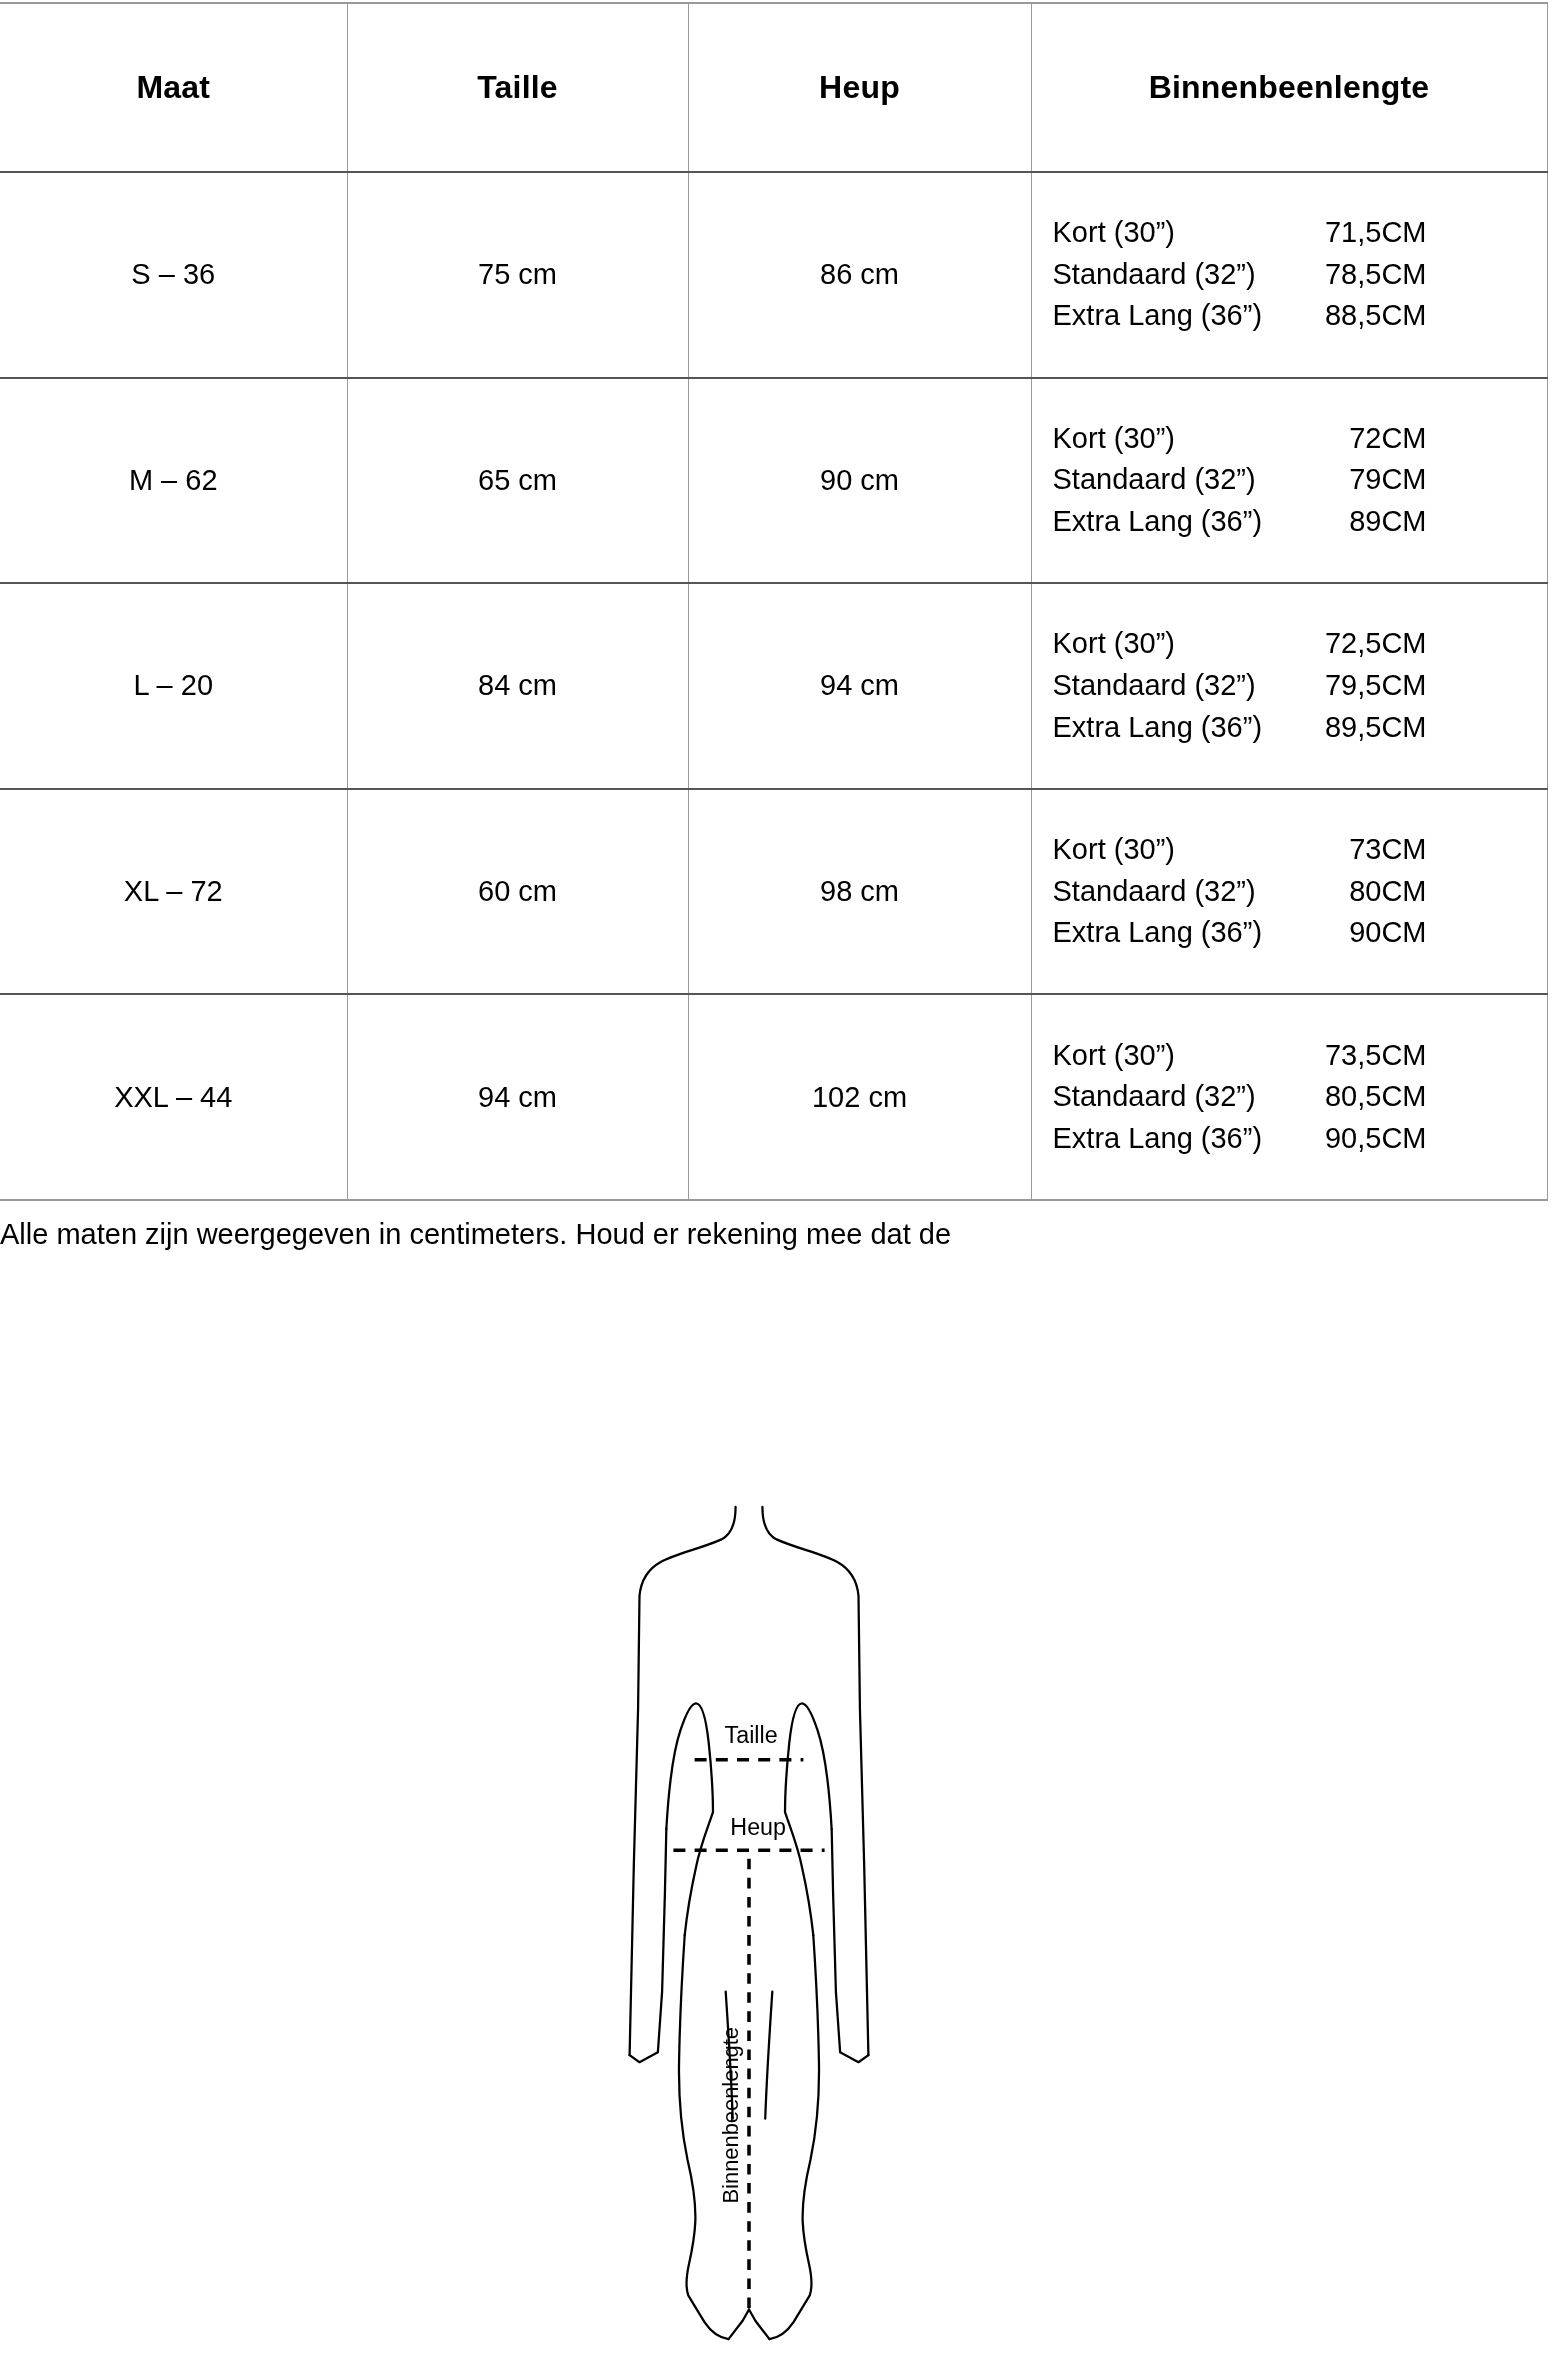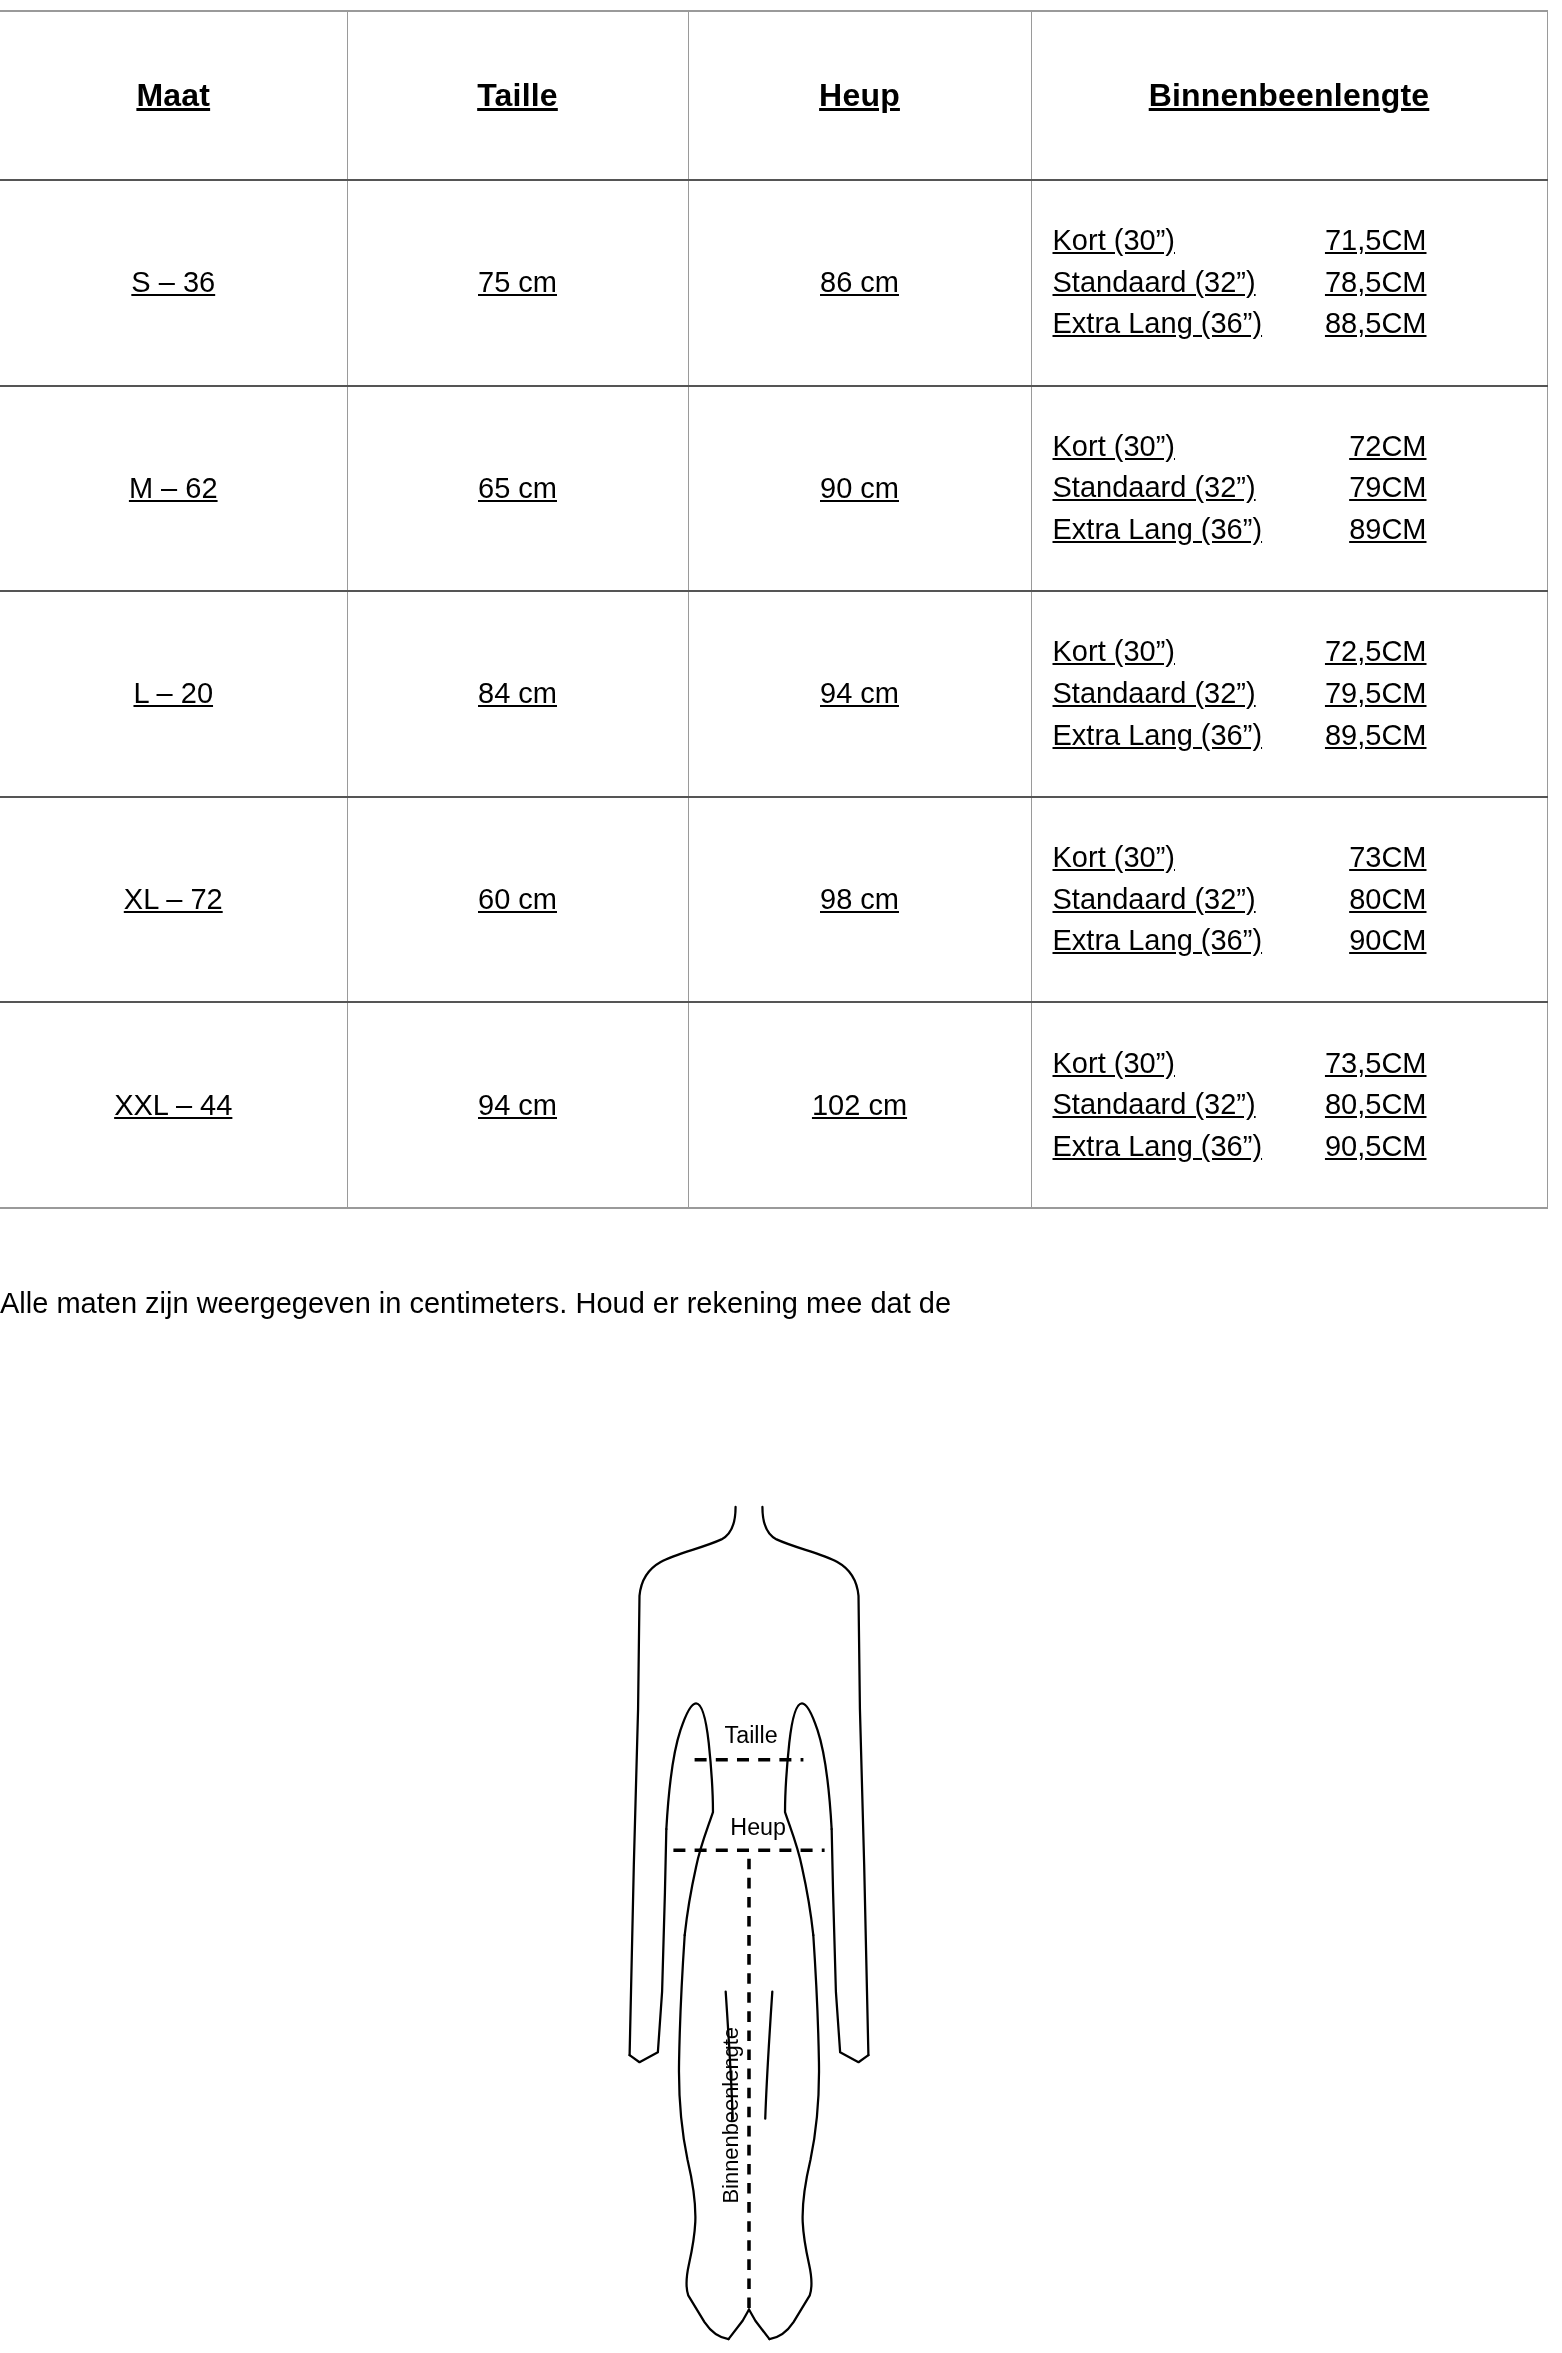--- a/index.html
+++ b/index.html
@@ -13,25 +13,24 @@
     position: relative;
     font-family: "Liberation Sans", sans-serif;
     color: #000000;
     overflow: hidden;
   }
 
   
   .table-wrap {
     position: absolute;
     left: 0;
-    top: 10px;
+    top: 2px;
     width: 1547px;
     height: 1199px;
     box-sizing: border-box;
-    text-decoration: underline;
   }
   table.size-table {
     width: 100%;
     height: 100%;
     border-collapse: collapse;
     table-layout: fixed;
   }
   table.size-table col.c-maat   { width: 347px; }
   table.size-table col.c-taille { width: 341px; }
   table.size-table col.c-heup   { width: 343px; }
@@ -98,21 +97,21 @@
     flex: 0 0 auto;
     width: 141px;
     text-align: right;
     padding-right: 12.7px;
   }
 
   
   .footnote {
     position: absolute;
     left: 0;
-    top: 1284px;
+    top: 1215px;
     width: 1384px;
     font-size: 29px;
     line-height: 1.32;
   }
   .footnote .fn-line { display: block; }
 
   
   .diagram {
     position: absolute;
     left: 0;

